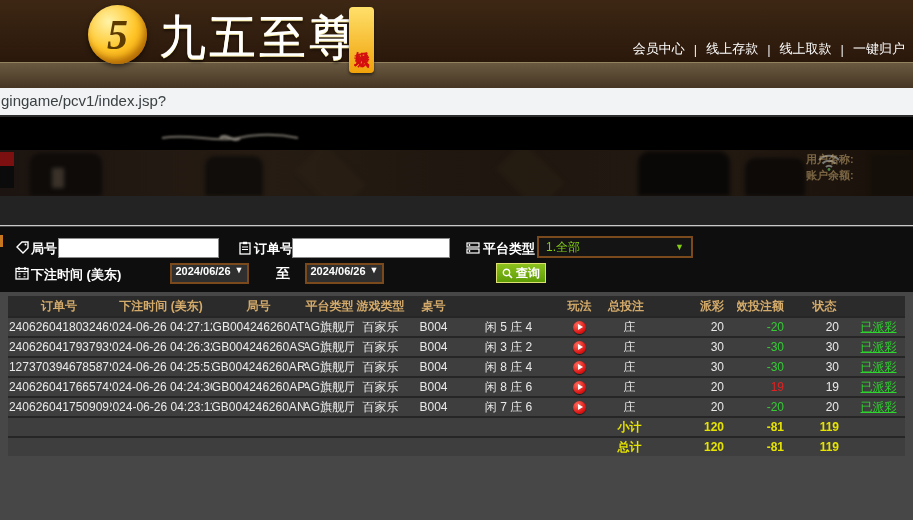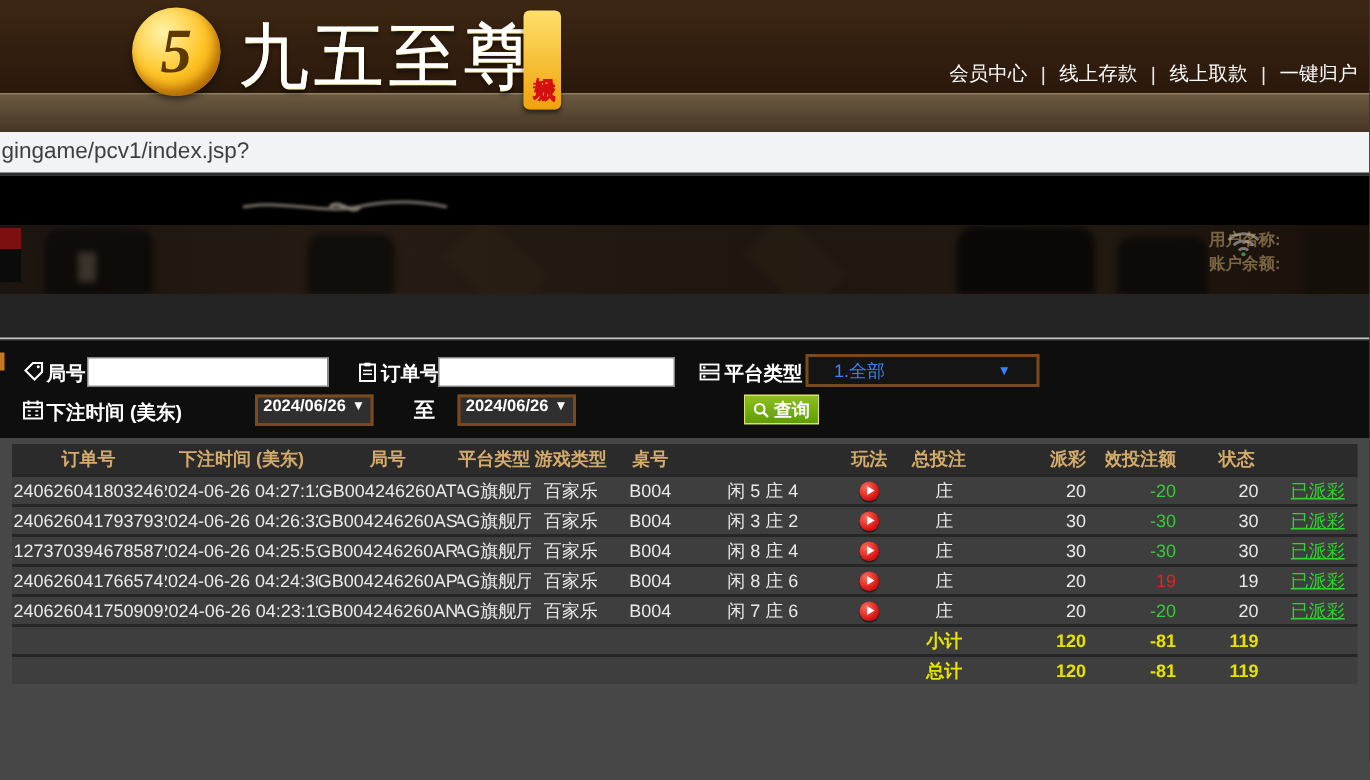--- a/index.html
+++ b/index.html
@@ -60,22 +60,22 @@
   .strip { position:absolute; left:0; top:196px; width:913px; height:30px; background:#232323;
             border-bottom:1px solid #c9c9c9; }
 
   
   .formarea { position:absolute; left:0; top:227px; width:913px; height:65px; background:#0e0e0e; }
   .orange-tick { position:absolute; left:0; top:8px; width:3px; height:12px; background:#c7781e; }
   .f-label { position:absolute; color:#ffffff; font-size:13px; font-weight:bold; white-space:nowrap; }
   .f-input { position:absolute; height:20px; background:#ffffff; border:1px solid #8a8a8a; }
   .f-icon { position:absolute; width:14px; height:14px; }
   .f-select { position:absolute; left:537px; top:9px; width:156px; height:22px; background:#141414;
-            border:2px solid #7a4a1c; color:#3b82f6; font-size:12px; display:flex; align-items:center;
-            justify-content:space-between; padding:0 17px; cursor:pointer; }
+            border:2px solid #7a4a1c; color:#84cc16; font-size:12px; display:flex; align-items:center;
+            justify-content:space-between; padding:0 7px; cursor:pointer; }
   .f-date { position:absolute; top:36px; width:79px; height:21px; background:#2f2f2f;
             border:2px solid #7a4a1c; color:#fff; font-size:11px; font-weight:bold;
             display:flex; align-items:flex-start; justify-content:center; gap:4px; cursor:pointer; }
   .caret { font-size:9px; }
   .f-query { position:absolute; left:464px; top:36px; width:50px; height:20px;
             background:linear-gradient(#8cc01d,#5f9d05); border:1px solid #dde070;
             color:#fff; font-size:12px; font-weight:bold; display:flex; align-items:center;
             justify-content:center; gap:3px; cursor:pointer;margin-left:32px; }
 
   

